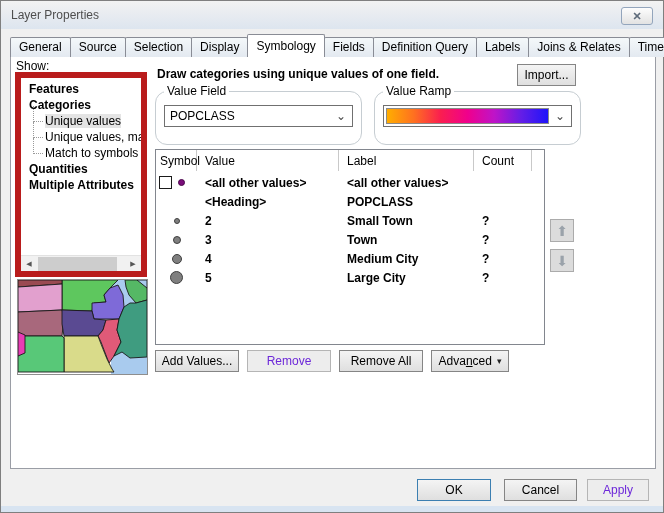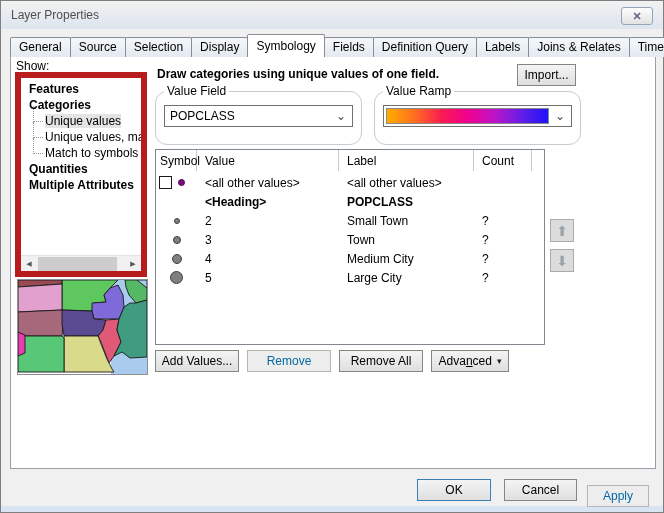--- a/index.html
+++ b/index.html
@@ -80,21 +80,21 @@
   }
 
   .heading { position: absolute; left: 146px; top: 10px; width: 352px; font-weight: bold; }
 
   .btn {
     background: linear-gradient(#F4F4F4, #DFDFDF);
     border: 1px solid #858585;
     font-family: "Liberation Sans", sans-serif; font-size: 12px;
     display: inline-flex; align-items: center; justify-content: center; cursor: pointer;
   }
-  .btn.disabled { color: #0369a1; background: #EDEDED; border-color: #B5B5B5; cursor: default; }
+  .btn.disabled { color: #6d28d9; background: #EDEDED; border-color: #B5B5B5; cursor: default; }
 
   .import-btn { position: absolute; left: 506px; top: 7px; width: 59px; height: 22px; }
 
   .groupbox {
     position: absolute; top: 34px; height: 54px;
     border: 1px solid #C6CDD2; border-radius: 12px;
   }
   .groupbox.vf { left: 144px; width: 207px; }
   .groupbox.cr { left: 363px; width: 207px; }
   .group-label {
@@ -113,21 +113,21 @@
     position: absolute; left: 144px; top: 92px; width: 390px; height: 196px;
     border: 1px solid #82868E; background: #fff; overflow: hidden;
   }
   .trow {
     display: grid; grid-template-columns: 41px 142px 135px 58px 1fr;
     height: 19px; align-items: center;
   }
   .trow.header { height: 21px; }
   .trow.header .hcell { border-right: 1px solid #C9C9C9; height: 100%; display: flex; align-items: center; padding-left: 8px; font-weight: normal; }
   .trow.header .hcell.first { font-weight: normal; padding-left: 4px; }
-  .cell { padding-left: 8px; white-space: nowrap; overflow: hidden; }
+  .cell { padding-left: 8px; white-space: nowrap; overflow: hidden; font-weight: bold; }
   .trow.boldrow .cell { font-weight: bold; }
   .symcell { display: flex; align-items: center; justify-content: center; height: 100%; }
   .dot { border-radius: 50%; background: #7F7F7F; border: 1px solid #3F3F3F; }
   .dot.purple { background: #7A0C7A; border-color: #4A064A; width: 7px; height: 7px; }
   .checkbox { width: 13px; height: 13px; border: 1px solid #1A1A1A; background: #fff; margin-right: 6px; cursor: pointer; }
 
   .move-btn {
     position: absolute; left: 539px; width: 24px; height: 23px;
     background: #DCDCDC; border: 1px solid #ABABAB;
     display: flex; align-items: center; justify-content: center;
@@ -138,21 +138,21 @@
 
   .actions { position: absolute; left: 144px; top: 293px; display: flex; gap: 8px; }
   .actions .btn { height: 22px; }
   .a1 { width: 84px; } .a2 { width: 84px; } .a3 { width: 84px; } .a4 { width: 84px; }
   .a5 { width: 78px; gap: 5px; }
   .caret { font-size: 9px; color: #222; }
 
   .footer-btn { position: absolute; top: 478px; height: 22px; }
   .ok-btn { left: 416px; width: 74px; border: 1px solid #3C7FB1; }
   .cancel-btn { left: 503px; width: 73px; }
-  .apply-btn { left: 586px; width: 62px; margin-top: 6px; }
+  .apply-btn { left: 586px; width: 62px; }
 </style>
 </head>
 <body>
 
 <div class="window">
   <div class="frame-left"></div>
   <div class="frame-right"></div>
   <div class="frame-bottom"></div>
 
   <div class="titlebar">

